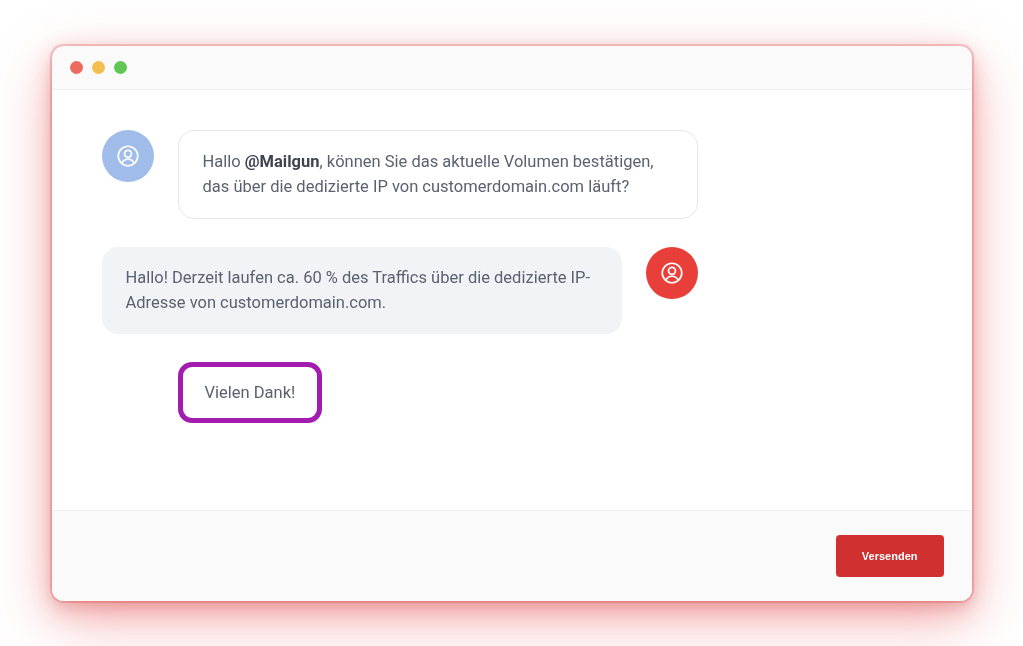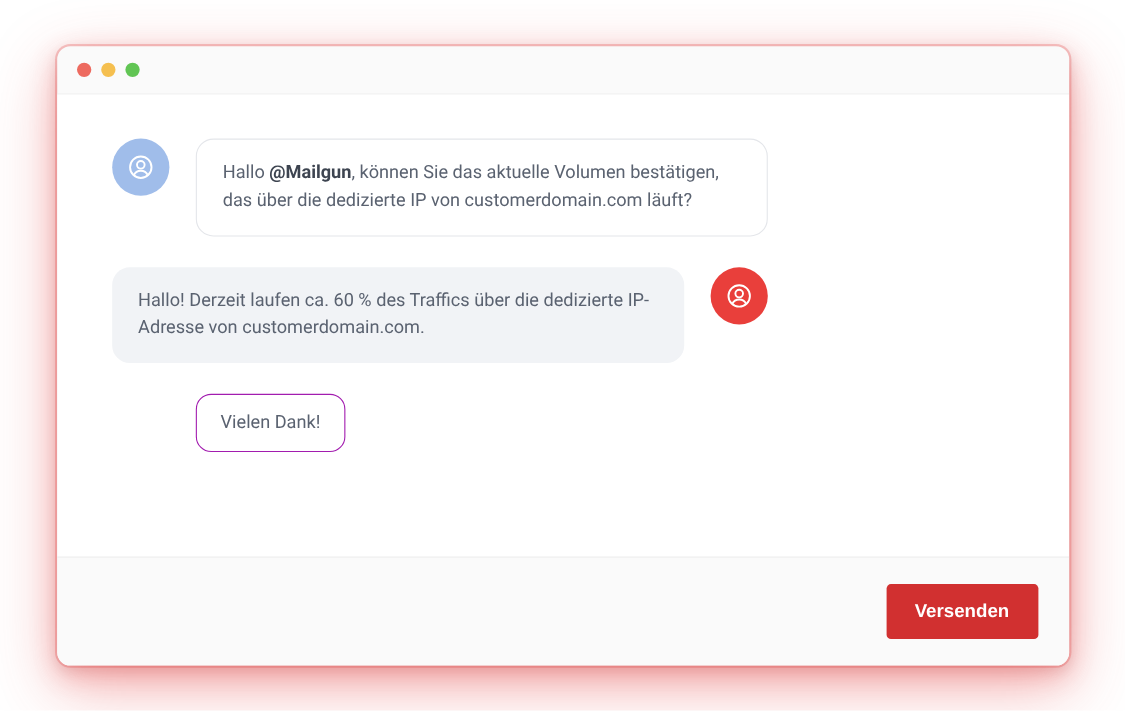--- a/index.html
+++ b/index.html
@@ -94,38 +94,38 @@
       font-weight: 700;
       color: #3d4450;
     }
     .thanks-row {
       padding-left: 76px;
     }
     .thanks-bubble {
       display: inline-block;
       padding: 16px 22px;
       border-radius: 14px;
-      border: 1px solid #a21caf;
+      border: 5px solid #a21caf;
       font-size: 16.5px;
       color: #5a6270;
       background: #fff;
     }
     .footer {
       border-top: 1px solid #eee;
       padding: 24px 28px;
       display: flex;
       justify-content: flex-end;
       background: #fafafa;
     }
     .send-btn {
       background: #d13030;
       color: #fff;
       border: none;
       padding: 15px 26px;
-      font-size: 17px;
+      font-size: 11px;
       font-weight: 700;
       border-radius: 4px;
       cursor: pointer;
     }
   </style>
 </head>
 <body>
 
 <div class="window">
   <div class="titlebar">

